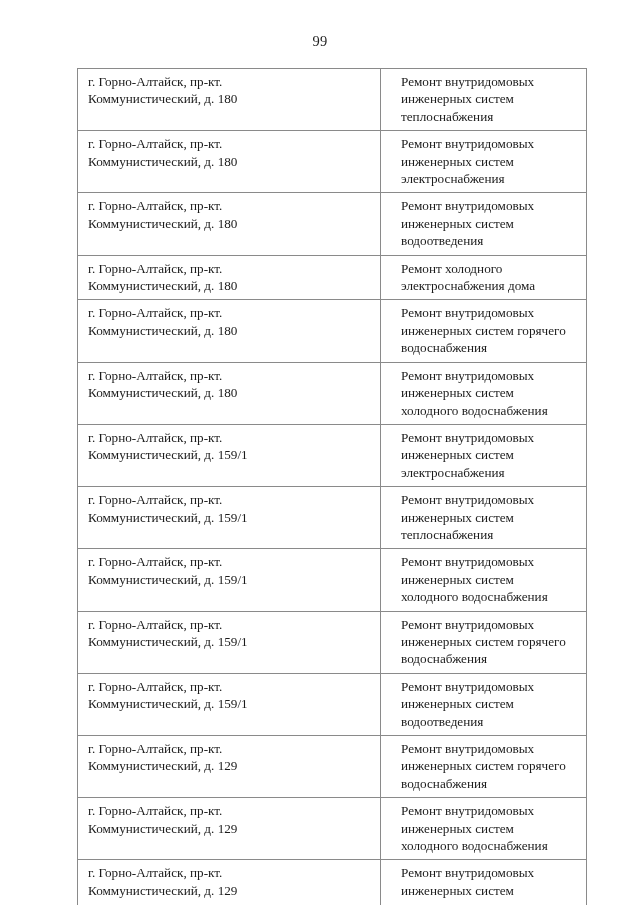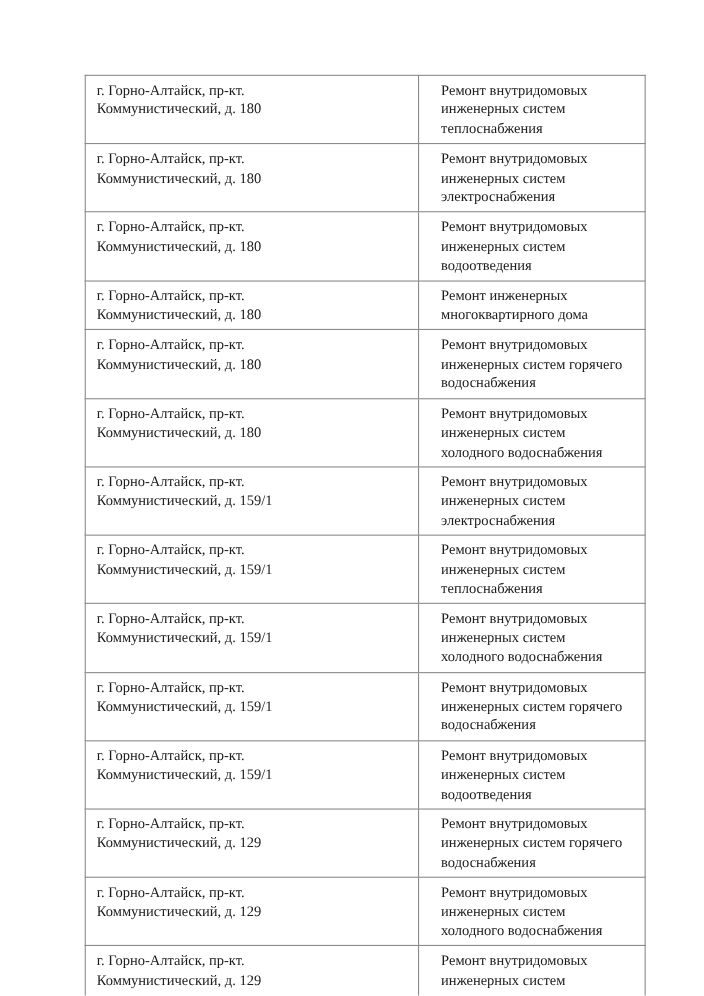--- a/index.html
+++ b/index.html
@@ -66,20 +66,21 @@
   .cell-line {
     display: block;
     white-space: nowrap;
   }
 </style>
 </head>
 <body>
 
 <div class="page">
 
+  <div class="page-number">99</div>
 
   <div class="table-wrap">
     <table class="reg-table">
       <colgroup>
         <col class="col-address">
         <col class="col-work">
       </colgroup>
       <tbody>
           <tr>
             <td class="addr">
@@ -113,22 +114,22 @@
               <span class="cell-line">инженерных систем</span>
               <span class="cell-line">водоотведения</span>
             </td>
           </tr>
           <tr>
             <td class="addr">
               <span class="cell-line">г. Горно-Алтайск, пр-кт.</span>
               <span class="cell-line">Коммунистический, д. 180</span>
             </td>
             <td class="work">
-              <span class="cell-line">Ремонт инженерных</span>
-              <span class="cell-line">многоквартирного дома</span>
+              <span class="cell-line">Ремонт холодного</span>
+              <span class="cell-line">электроснабжения дома</span>
             </td>
           </tr>
           <tr>
             <td class="addr">
               <span class="cell-line">г. Горно-Алтайск, пр-кт.</span>
               <span class="cell-line">Коммунистический, д. 180</span>
             </td>
             <td class="work">
               <span class="cell-line">Ремонт внутридомовых</span>
               <span class="cell-line">инженерных систем горячего</span>

